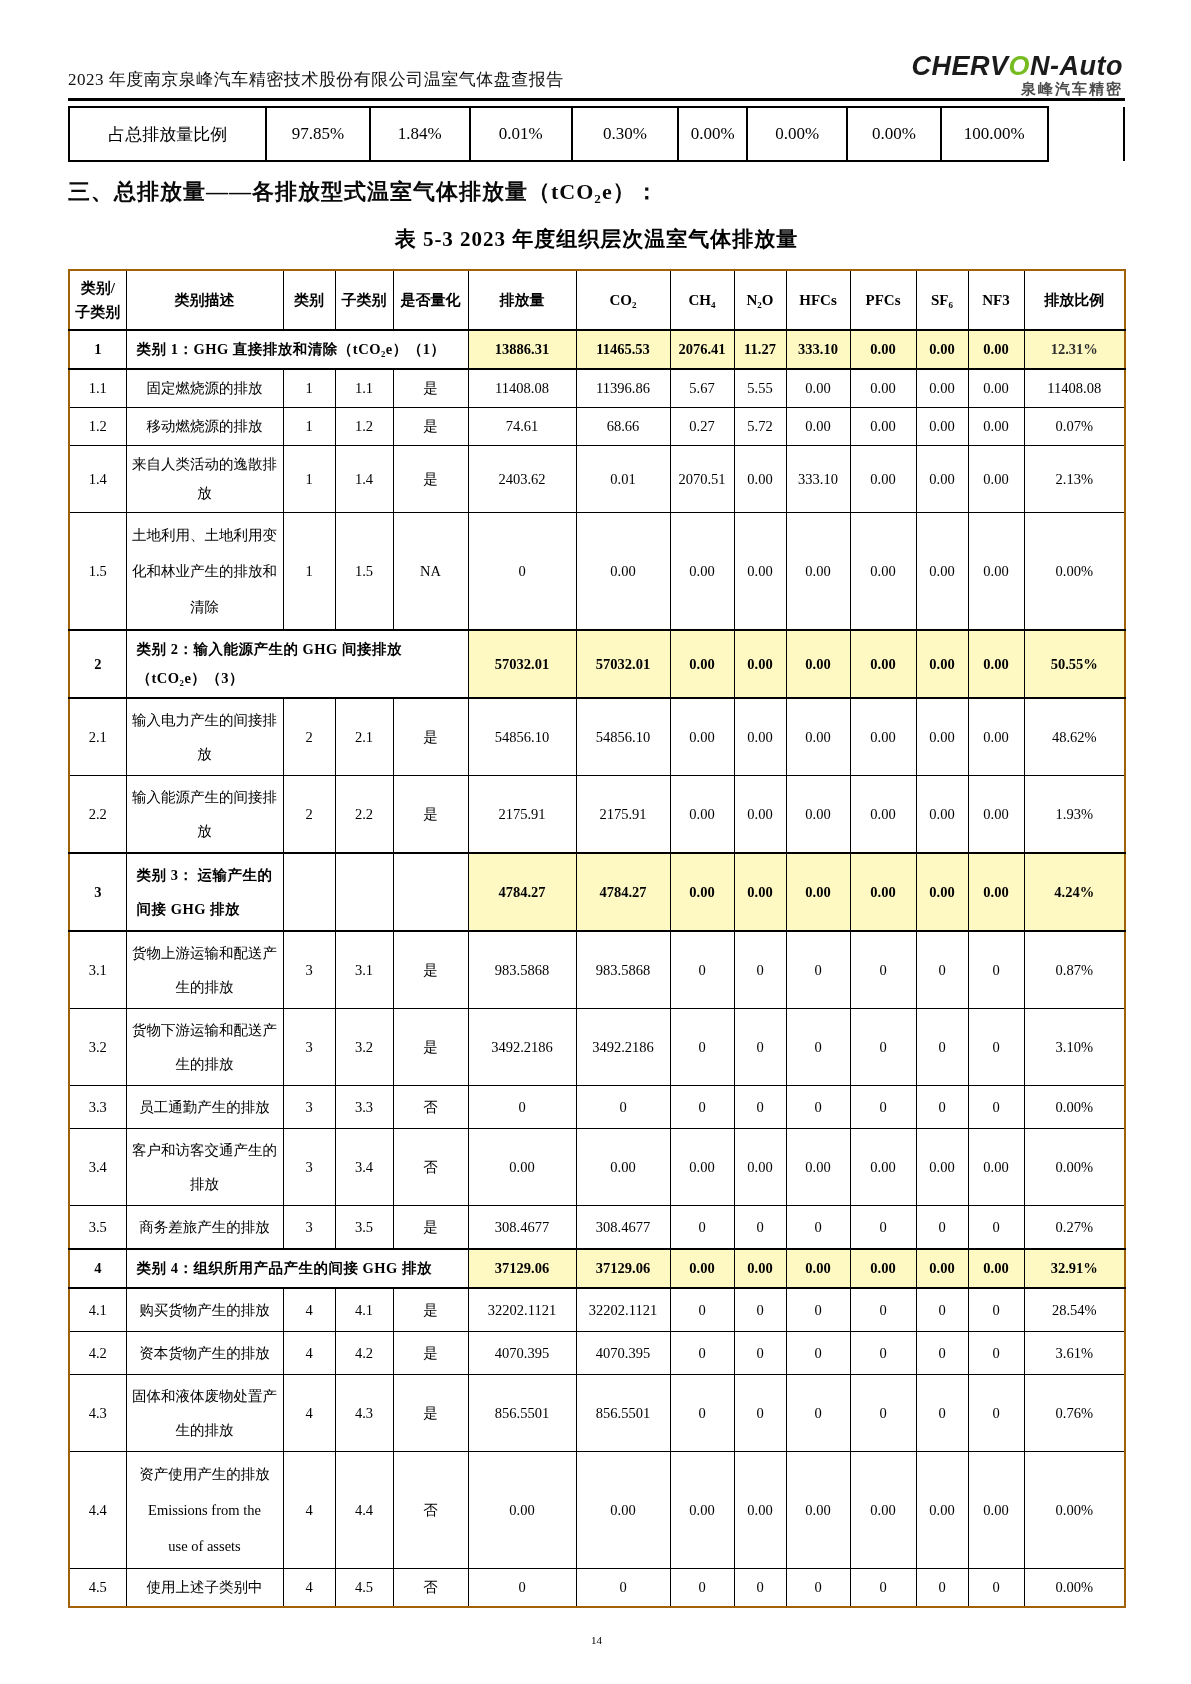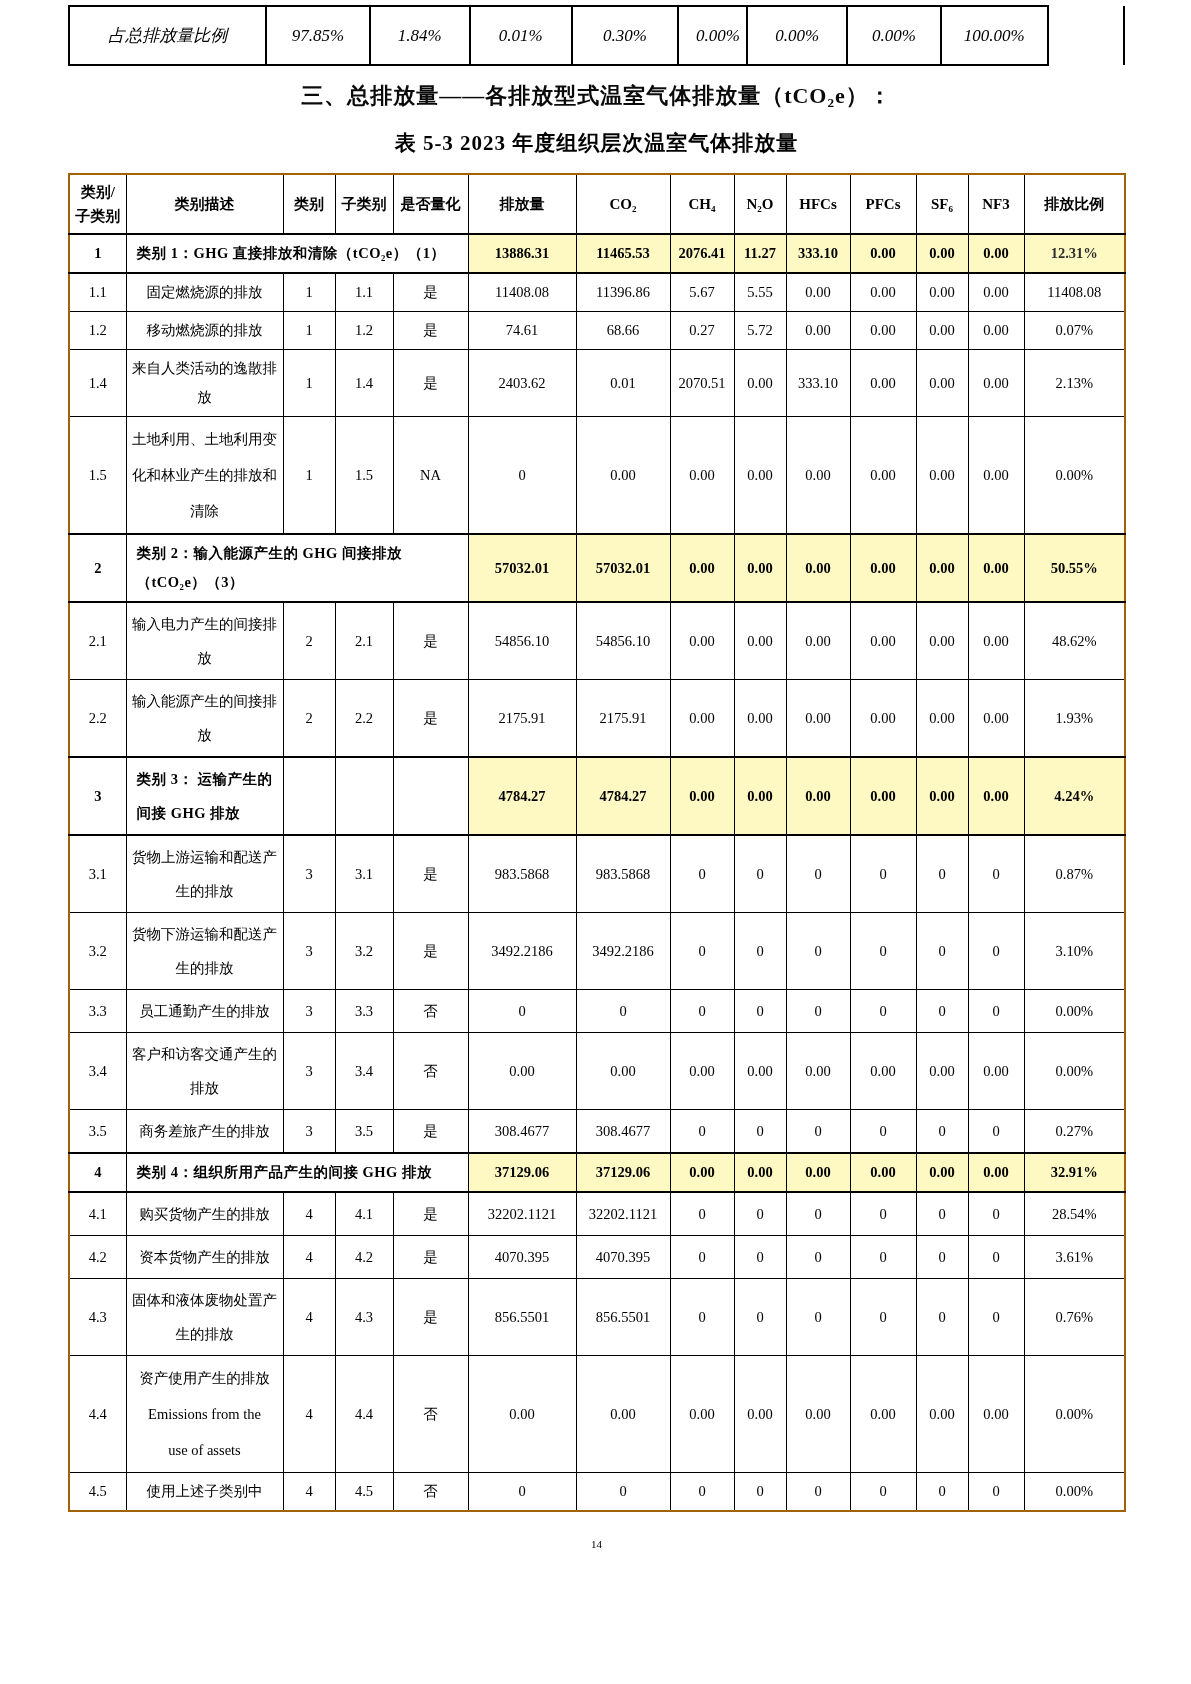--- a/index.html
+++ b/index.html
@@ -48,33 +48,32 @@
 
   
   table.ratio {
     border-collapse: collapse; table-layout: fixed;
     width: 100%; margin-top: 5px;
     font-size: 17px;
   }
   table.ratio td {
     border: 2px solid #000;
     text-align: center; vertical-align: middle;
-    height: 30px; padding: 17px;
-    overflow: hidden; white-space: nowrap; font-style: italic;
+    height: 54px; padding: 2px;
+    overflow: hidden; white-space: nowrap;
   }
   table.ratio td.ghost { border-top: none; border-bottom: none; }
   table.ratio td.ratio-label { font-size: 17px; }
 
   
   .section-heading {
     margin-top: 15px;
     font-size: 22px; font-weight: bold;
     letter-spacing: 1px;
     color: #0a0a0a;
-    text-align: center;
   }
   .table-title {
     margin-top: 18px;
     text-align: center;
     font-size: 21px; font-weight: 600;
     letter-spacing: 1px;
   }
 
   
   table.main {
@@ -115,20 +114,28 @@
     margin-top: 26px;
     font-size: 11px;
   }
 </style>
 </head>
 <body>
 
 <div class="page">
   <div class="content">
 
+    <div class="hdr">
+      <div class="hdr-title">2023 年度南京泉峰汽车精密技术股份有限公司温室气体盘查报告</div>
+      <div class="logo">
+        <div class="logo-line"><span>CHERV</span><span class="logo-o" style="color: rgb(118, 188, 33);">O</span><span>N-Auto</span></div>
+        <div class="logo-sub">泉峰汽车精密</div>
+      </div>
+      <hr class="hdr-rule">
+    </div>
 
     <table class="ratio">
       <colgroup>
         <col style="width:197px">
           <col style="width:103px">
           <col style="width:100px">
         <col style="width:102px">
           <col style="width:106px">
           <col style="width:69px">
         <col style="width:100px">

